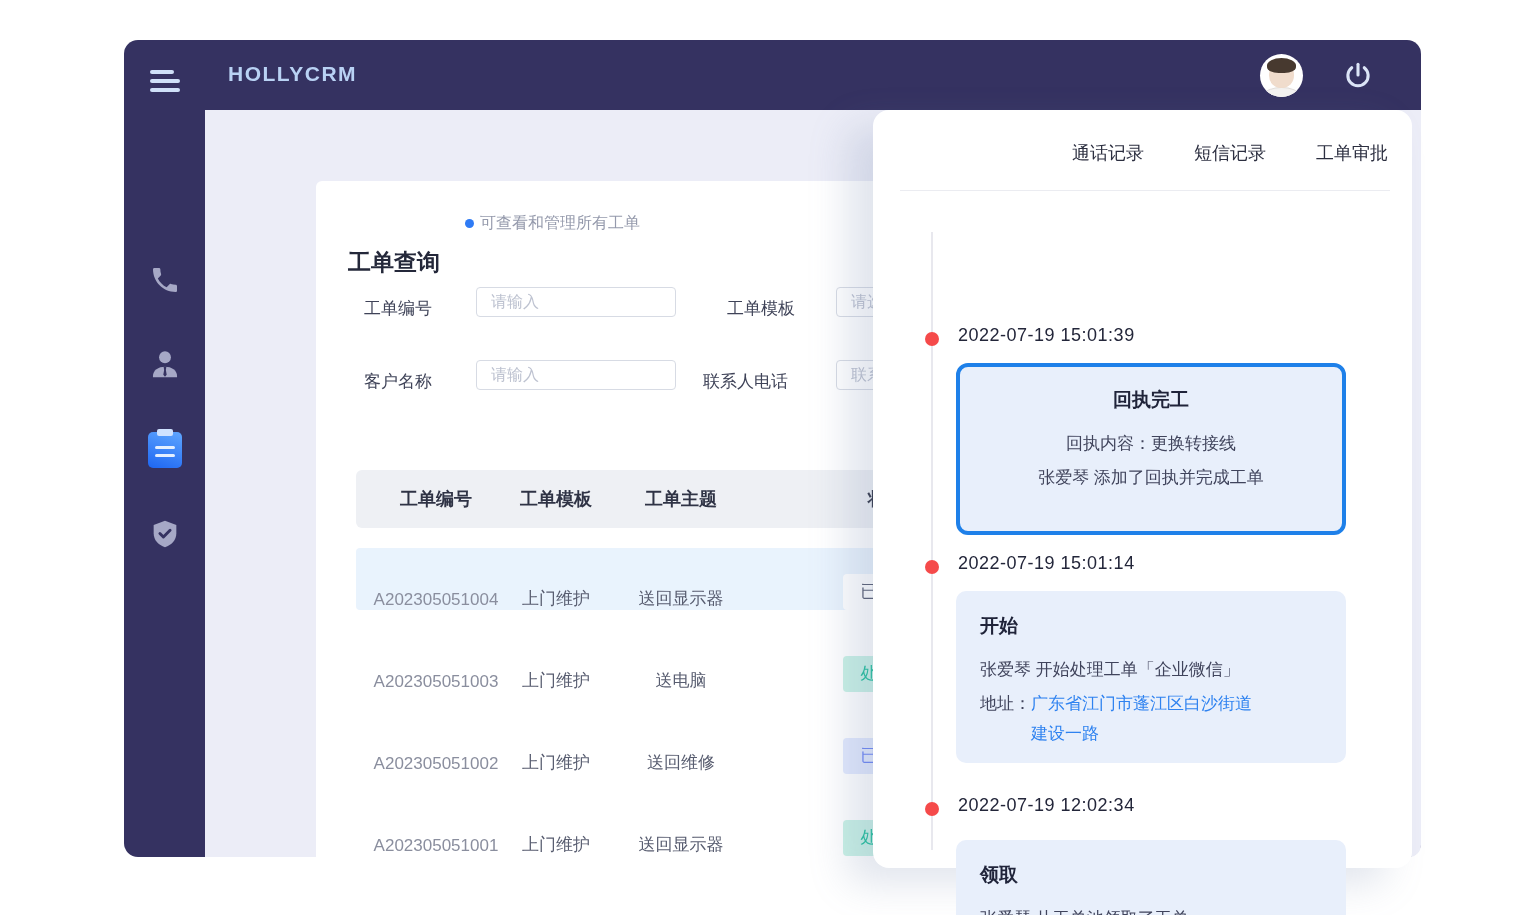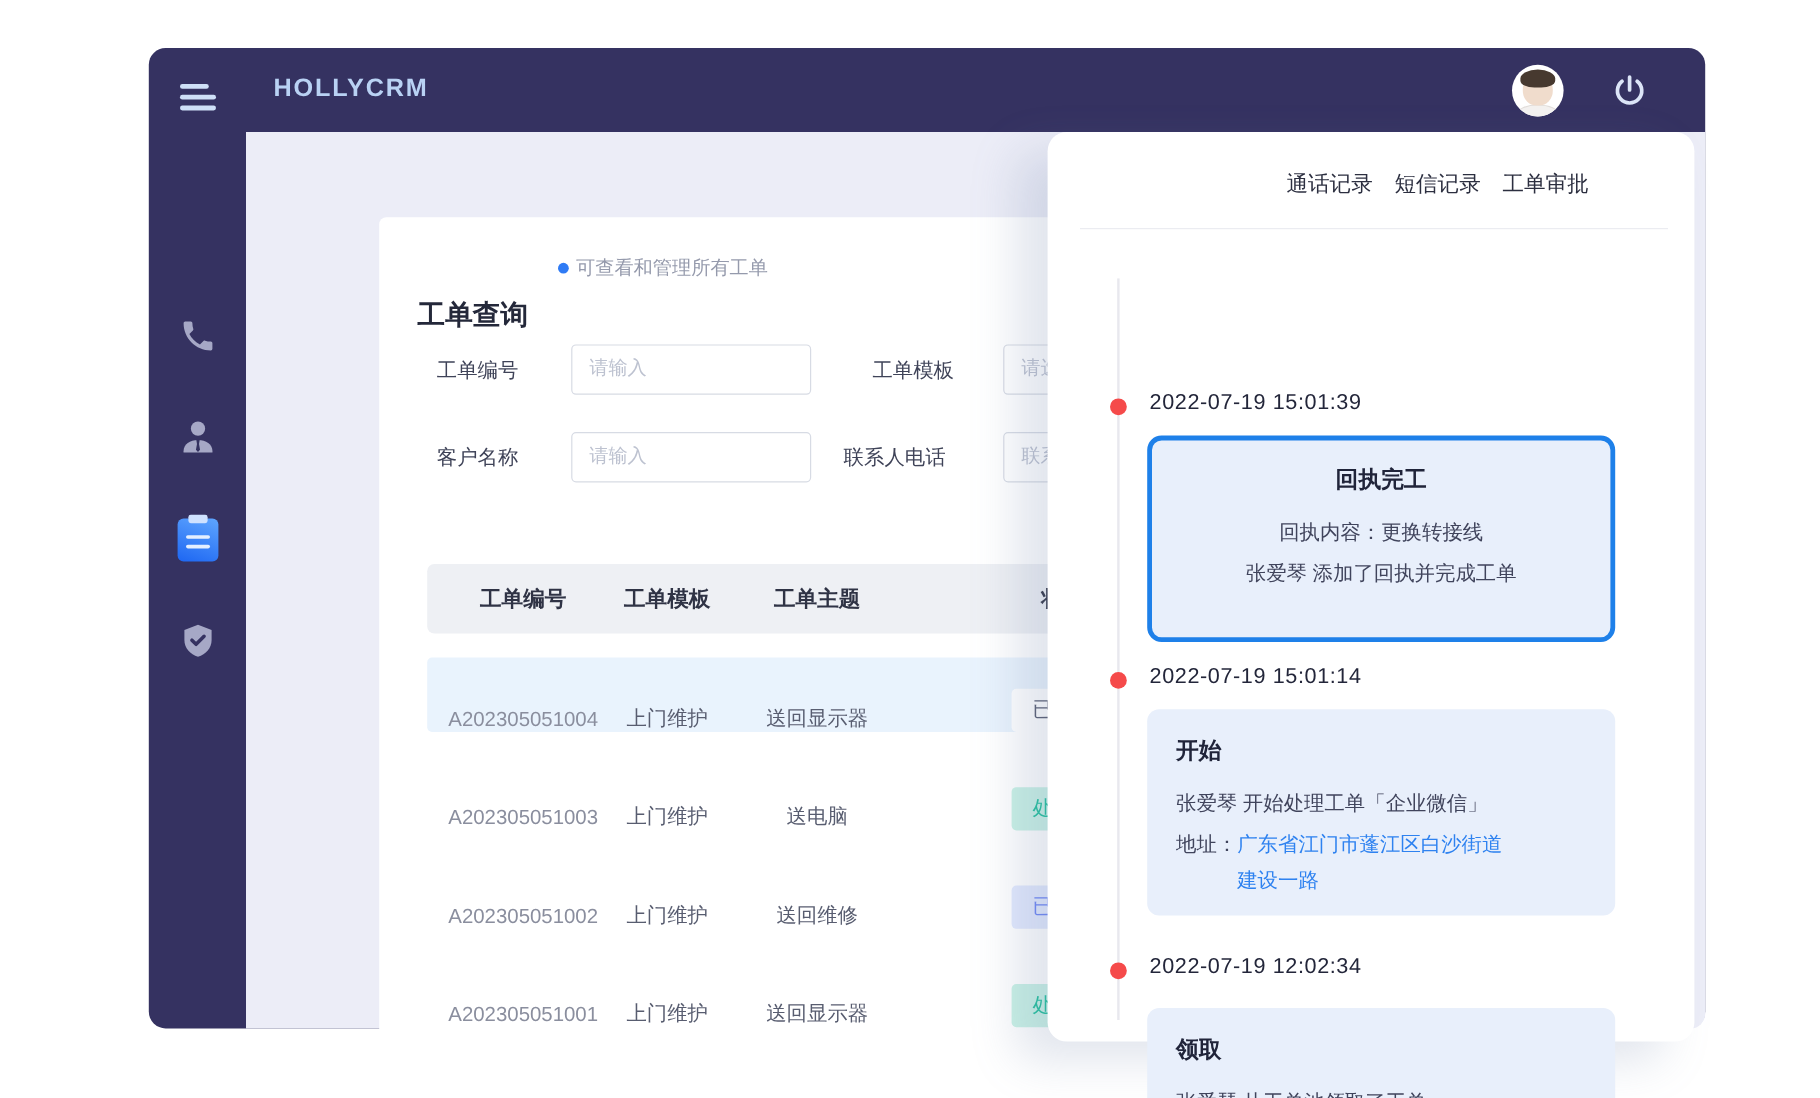--- a/index.html
+++ b/index.html
@@ -50,21 +50,21 @@
     background:#ecedf7; border-radius:0 0 12px 0; }
   .card { position:absolute; left:111px; top:71px; width:1012px; height:691px;
     background:#ffffff; border-radius:6px; }
   .page-title { position:absolute; left:32px; top:26px; font-size:23px; font-weight:bold; color:#24283a;margin-top:40px; }
   .title-dot { position:absolute; left:149px; top:38px; width:9px; height:9px; border-radius:50%; background:#2f7bf5; }
   .page-subtitle { position:absolute; left:164px; top:32px; font-size:16px; color:#959aac; }
 
   .form-field { position:absolute; height:42px; }
   .form-field label { position:absolute; left:0; top:10px; font-size:17px; color:#3f4358; white-space:nowrap; }
   .form-field input {
-    position:absolute; left:0; top:0; width:200px; height:42px; border:1px solid #d7dbe4;
+    position:absolute; left:0; top:0; width:200px; height:30px; border:1px solid #d7dbe4;
     border-radius:4px; padding:0 14px; font-size:16px; color:#3f4358; outline:none;
     font-family:"Liberation Sans","DejaVu Sans",sans-serif; background:#fff;
   }
   .form-field input::placeholder { color:#bdc2d0; }
   .ff-a { left:48px;  top:106px; width:330px; }
   .ff-a input { left:112px; }
   .ff-b { left:411px; top:106px; width:350px; }
   .ff-b input { left:109px; }
   .ff-c { left:48px;  top:179px; width:330px; }
   .ff-c input { left:112px; }
@@ -97,21 +97,21 @@
     content:""; position:absolute; left:12px; right:6px; bottom:-16px; height:42px;
     background:#c2d3e6; border-radius:20px; z-index:-1;
   }
   .tab-active {
     position:absolute; left:27px; top:17px; width:150px; height:52px; border:none; cursor:pointer;
     border-radius:9px; background:linear-gradient(165deg,#f13f4e 0%,#fa8a6e 100%);
     color:#ffffff; font-size:19px; font-weight:bold; letter-spacing:1px;
     box-shadow:0 6px 14px rgba(243,67,78,0.30);
     font-family:"Liberation Sans","DejaVu Sans",sans-serif;
   }
-  .tab-rest { position:absolute; left:199px; top:17px; height:52px; display:flex; align-items:center; gap:18px; }
+  .tab-rest { position:absolute; left:199px; top:17px; height:52px; display:flex; align-items:center; gap:50px; }
   .tab-rest span { font-size:18px; color:#2c2f40; cursor:pointer; white-space:nowrap; }
   .tab-divider { position:absolute; left:27px; top:80px; width:490px; height:1px; background:#ebecf1; }
 
   .tl-line { position:absolute; left:58px; top:122px; width:2px; height:618px; background:#e8e8ee; }
   .tl-dot { position:absolute; left:52px; width:14px; height:14px; border-radius:50%; background:#f54a4a; }
   .tl-ts { position:absolute; left:85px; font-size:18px; color:#23263a; letter-spacing:0.5px; }
   .tl-card { position:absolute; left:83px; width:390px; background:#e8effb; border-radius:10px; padding:22px 24px; }
   .tl-card.hl { border:4px solid #1e80e9; border-radius:12px; padding:20px 22px;text-align:center; }
   .tl-card h4 { font-size:19px; font-weight:bold; color:#20243a; margin-bottom:14px; }
   .tl-card p { font-size:17px; color:#40445c; line-height:34px; }

